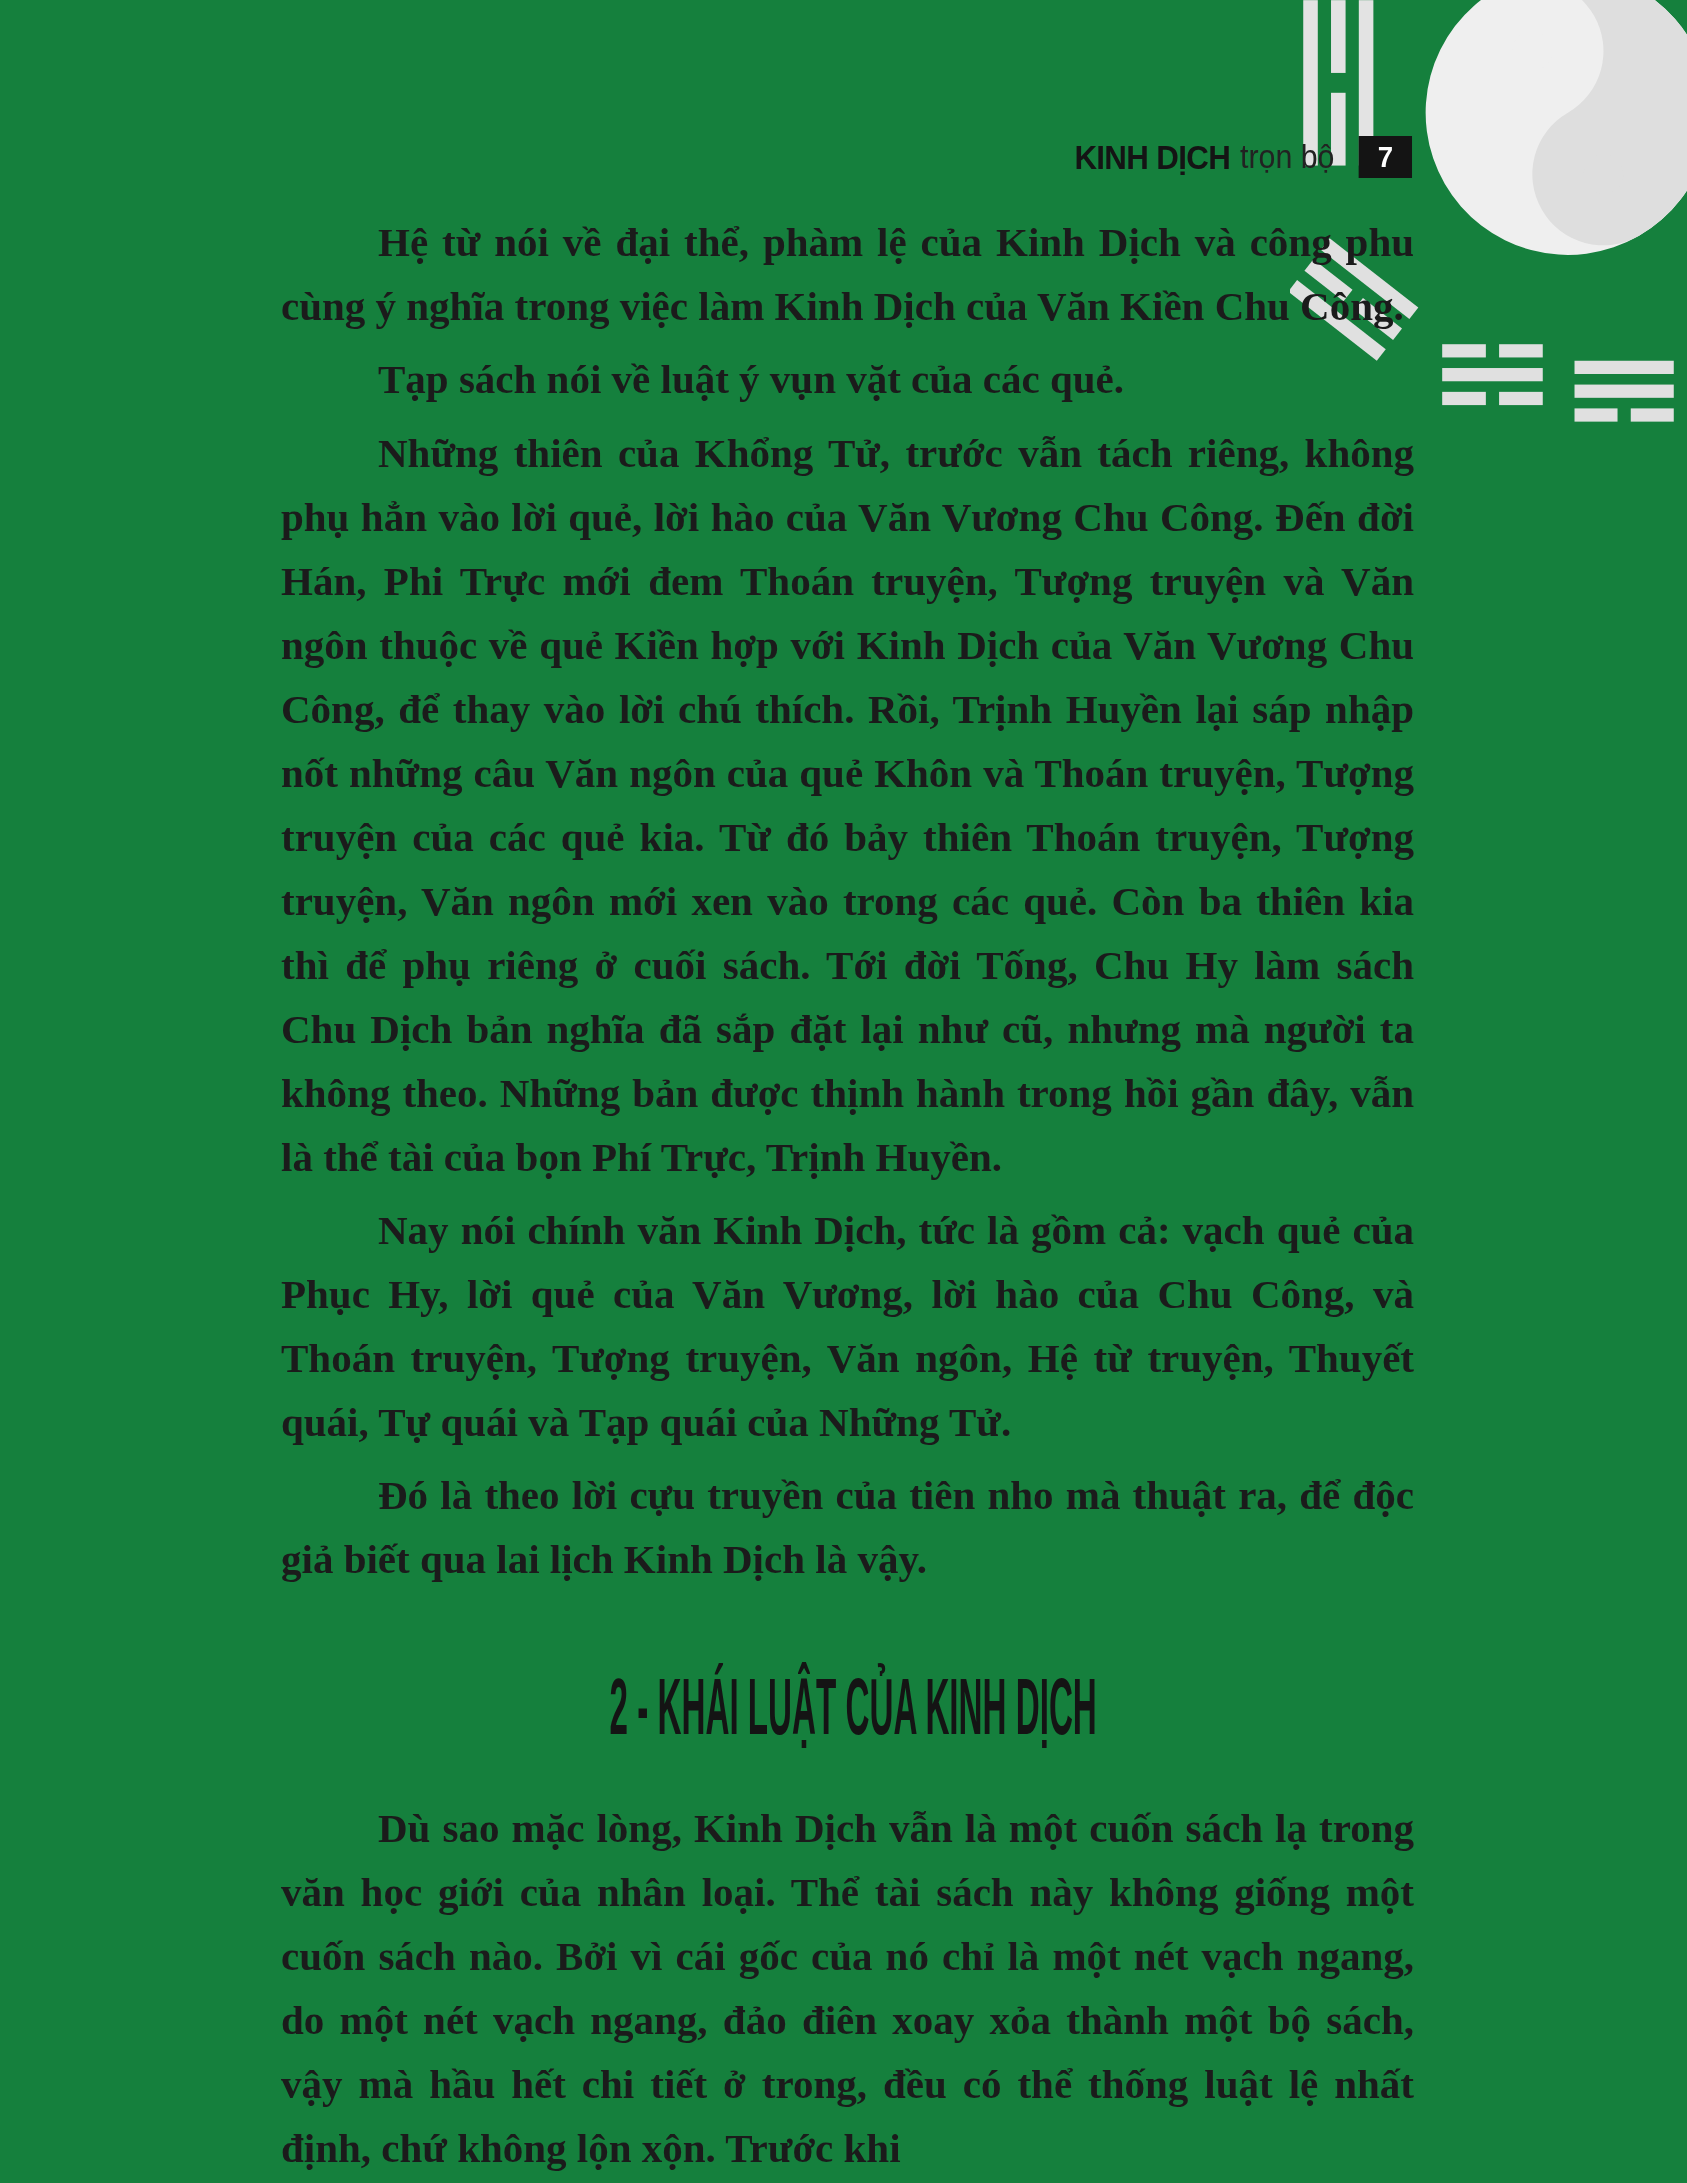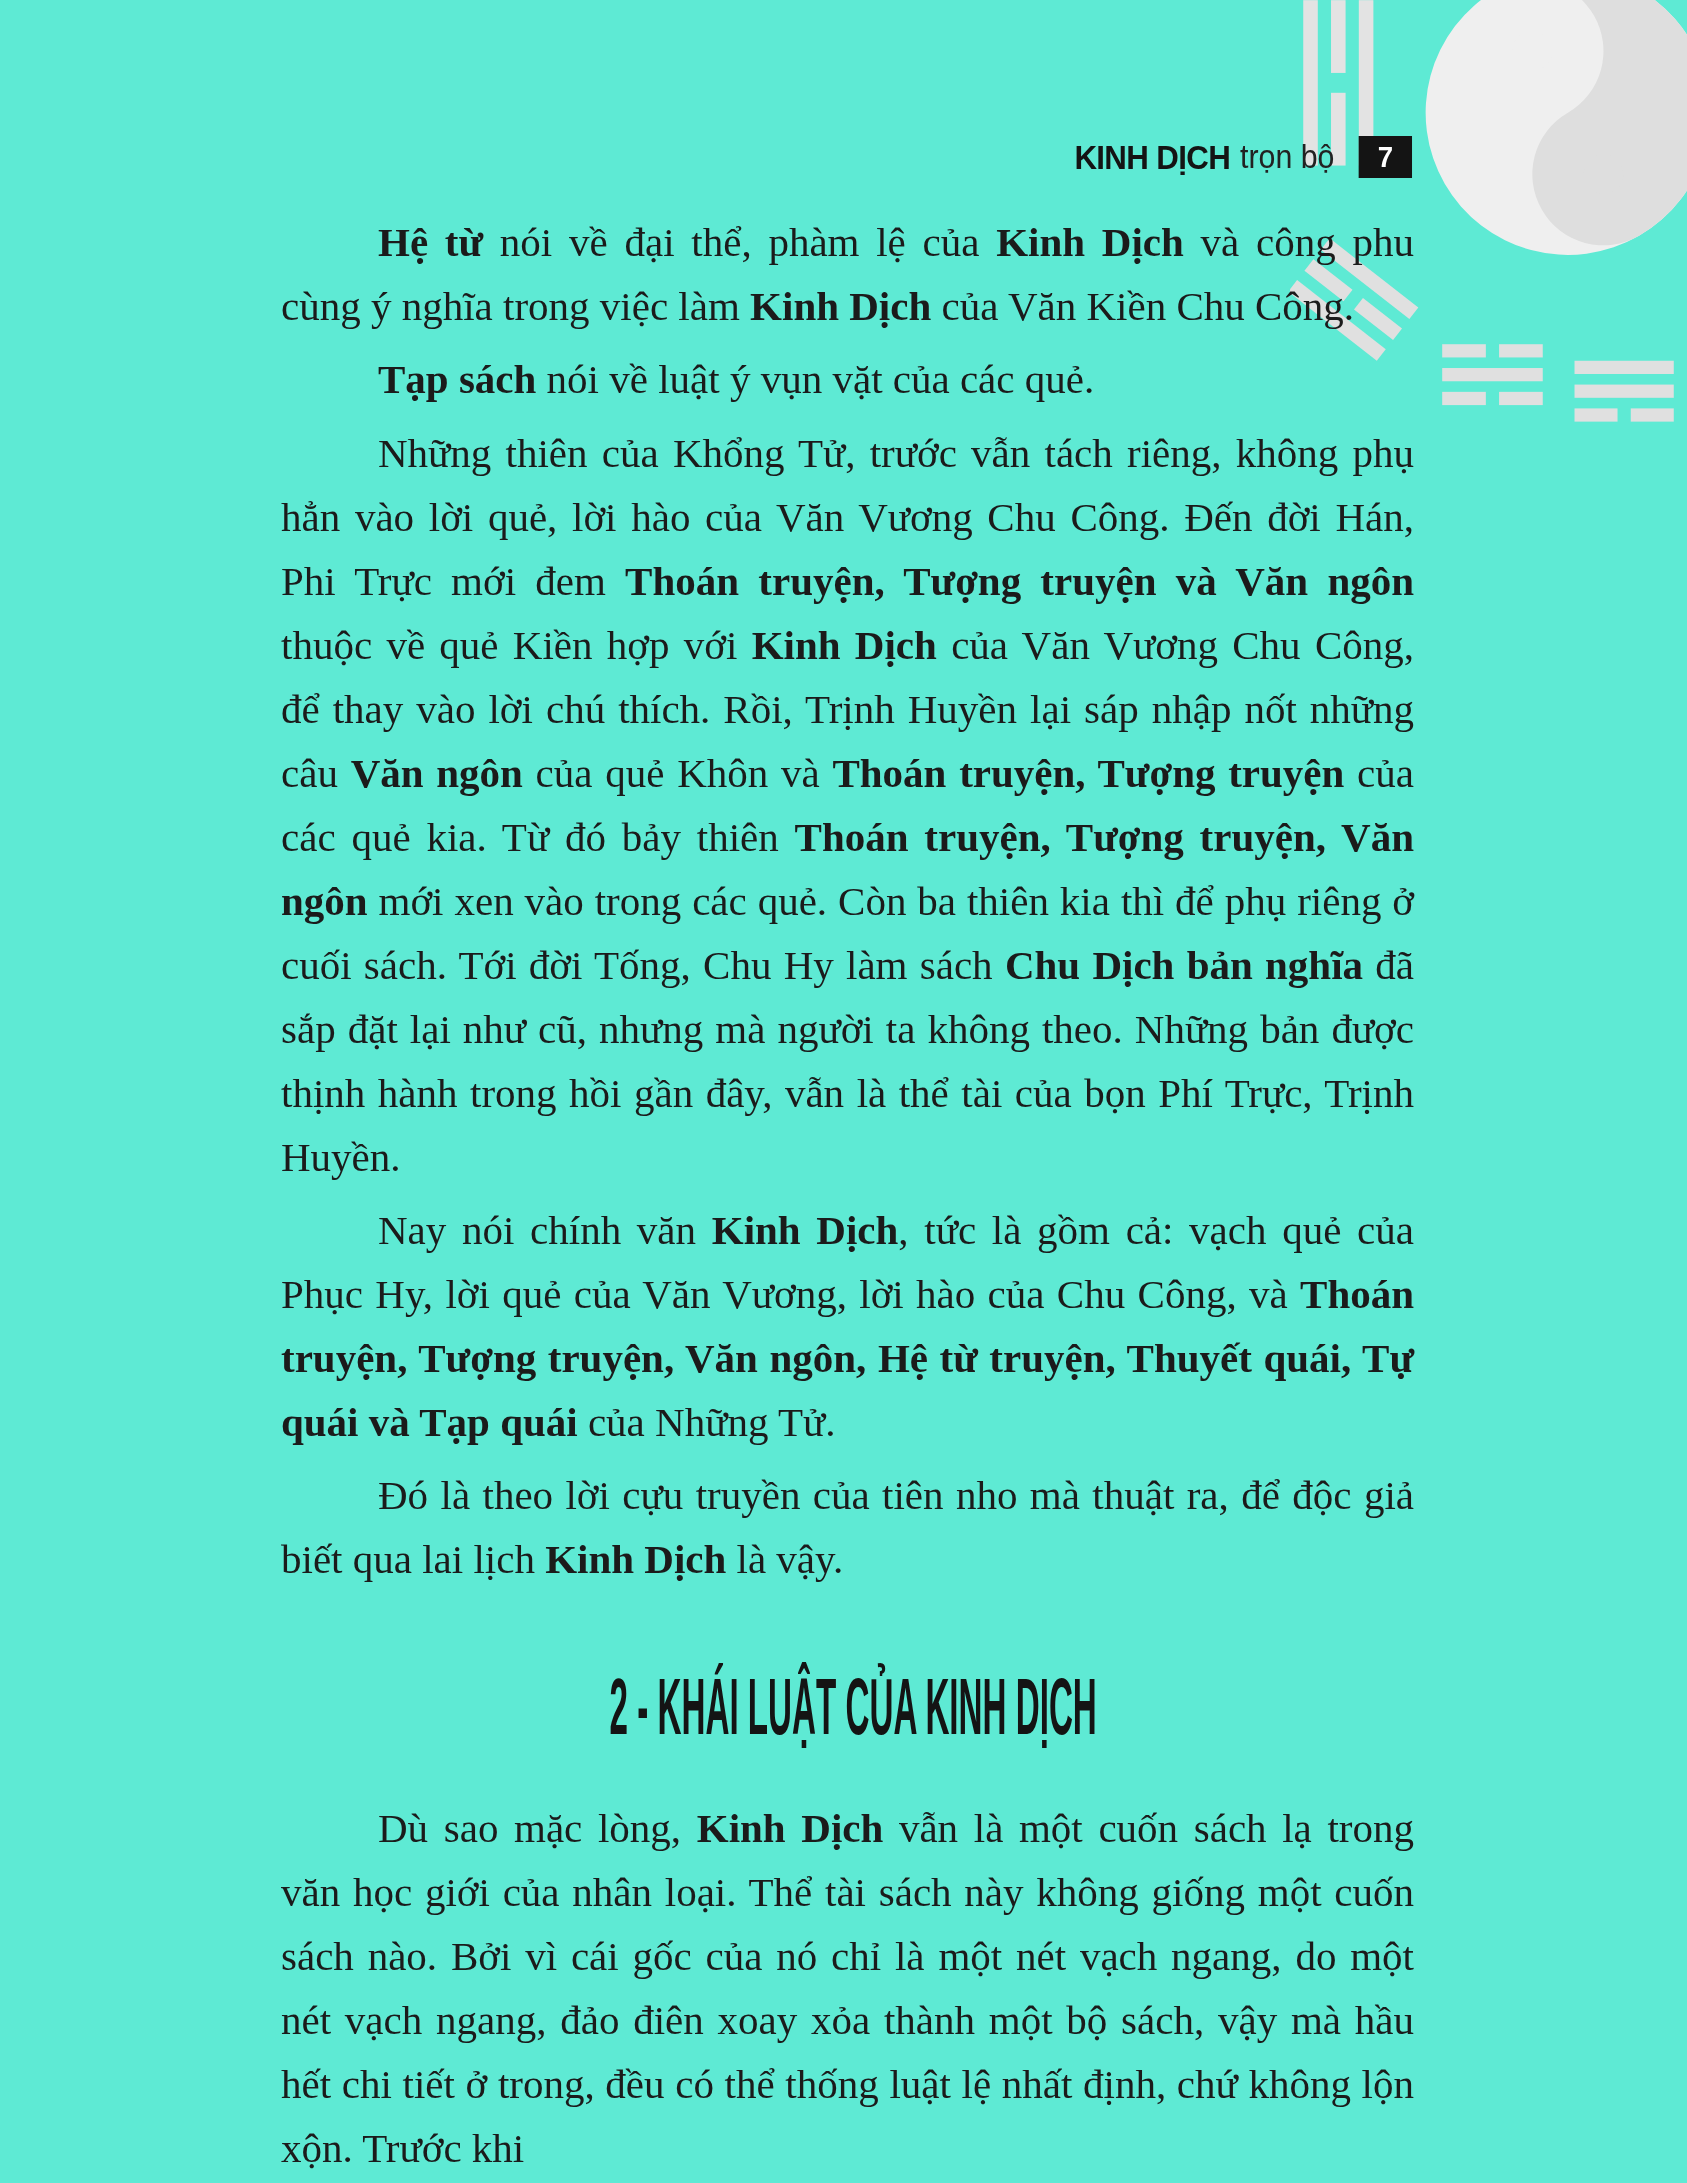--- a/index.html
+++ b/index.html
@@ -1,20 +1,20 @@
 <!DOCTYPE html>
 <html lang="vi" style="font-size:10.6px"><head>
 <meta charset="utf-8">
 <title>Kinh Dịch trọn bộ — trang 7</title>
 <style>
   html,body{margin:0;padding:0;background:#ffffff;}
   .page{
     position:relative;
     width:1687px;height:2183px;
-    background:#5eead4;
+    background:#15803d;
     overflow:hidden;
     font-family:"Liberation Serif","DejaVu Serif",serif;
     color:#1b1b1b;
   }
   
   .watermark{
     position:absolute;top:0;right:0;width:397px;height:437px;
     z-index:0;pointer-events:none;
   }
   
@@ -40,21 +40,21 @@
   
   .bodycol{
     position:absolute;left:281px;top:210px;width:1133px;z-index:1;
     font-size:41px;line-height:64px;
     text-align:justify;
   }
   .bodycol p{
     margin:0 0 9.3px 0;
     text-indent:97px;
   }
-  .seg-n{font-weight:normal;font-style:normal;}
+  .seg-n{font-weight:bold;font-style:normal;}
   .seg-b{font-weight:bold;font-style:normal;}
   .seg-bi{font-weight:bold;}
   .bodycol h2{
     margin:76px 0 50px 0;
     text-indent:0;
     text-align:center;
     font-family:"Liberation Sans","DejaVu Sans",sans-serif;
     font-weight:bold;
     font-size:79px;line-height:79px;
     letter-spacing:0;

